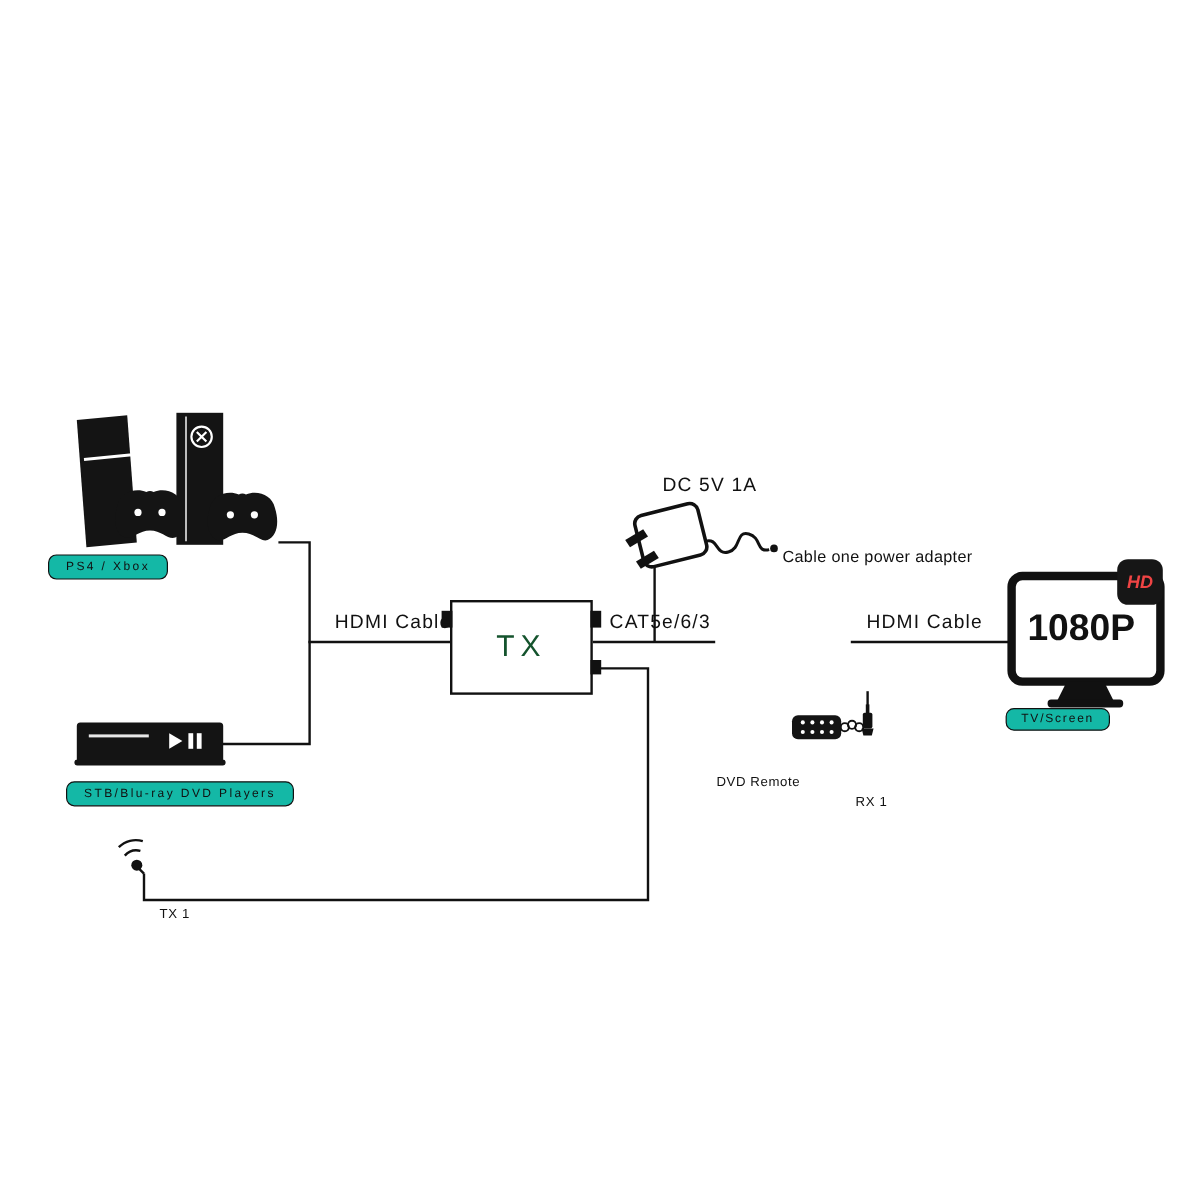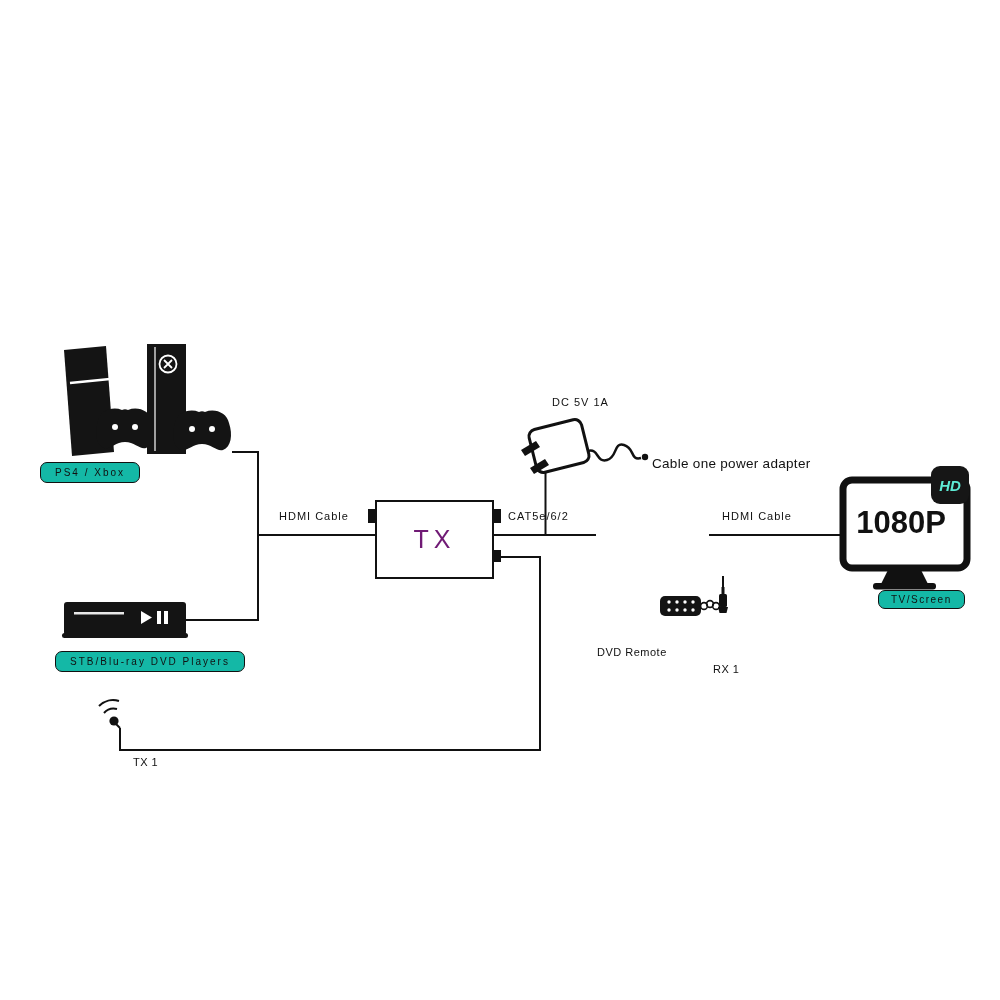--- a/index.html
+++ b/index.html
@@ -10,34 +10,34 @@
   .tag {
     position:absolute; z-index:3;
     border:1.6px solid #111; border-radius:7px;
     padding:4px 14px; font-size:10px; letter-spacing:2px;
     background:#14b8a6; white-space:nowrap; color:#111;
   }
   .unit {
     position:absolute; z-index:2;
     width:115px; height:75px; border:2px solid #111; background:#fff;
     display:flex; align-items:center; justify-content:center;
-    font-size:25px; letter-spacing:5px; color:#701a75;
+    font-size:25px; letter-spacing:5px; color:#14532d;
   }
   .nub { position:absolute; background:#111; width:9px; height:14px; }
   .txt { position:absolute; z-index:3; white-space:nowrap; color:#111; }
-  .cable-label { font-size:11px; letter-spacing:1px; }
+  .cable-label { font-size:16px; letter-spacing:1px; }
   .small-label { font-size:11px; letter-spacing:0.5px;margin-top:46px; }
   .note-label { font-size:13.5px; letter-spacing:0.3px; }
   .tv-res {
     position:absolute; z-index:3; left:845px; top:505px; width:112px;
     text-align:center; font-size:31px; font-weight:bold; letter-spacing:0;
   }
   .hd-badge {
     position:absolute; z-index:4; left:931px; top:466px; width:38px; height:38px;
-    background:#161616; border-radius:9px; color:#5eead4;
+    background:#161616; border-radius:9px; color:#ef4444;
     display:flex; align-items:center; justify-content:center;
     font-weight:bold; font-style:italic; font-size:15px;
   }
 </style>
 </head>
 <body>
 
 <div class="stage">
 
   <svg class="canvas" width="1000" height="1000" viewBox="0 0 1000 1000">
@@ -123,32 +123,32 @@
     <g>
       <circle cx="114" cy="721" r="4.6" fill="#111"></circle>
       <path d="M116,724 L120,728" stroke="#111" stroke-width="2" fill="none"></path>
       <path d="M104,713 A13 13 0 0 1 117,709" fill="none" stroke="#111" stroke-width="2"></path>
       <path d="M99,706 A20 20 0 0 1 119,701" fill="none" stroke="#111" stroke-width="2"></path>
     </g>
   </svg>
 
   <div class="tag" style="left:40px; top:462px;">PS4 / Xbox</div>
   <div class="tag" style="left:55px; top:651px;">STB/Blu-ray DVD Players</div>
-  <div class="tag" style="left:838px; top:590px; letter-spacing:1.5px; padding:3px 12px;margin-left:40px;">TV/Screen</div>
+  <div class="tag" style="left:838px; top:590px; letter-spacing:1.5px; padding:3px 12px;">TV/Screen</div>
 
   <div class="unit" style="left:375px; top:500px;">
     <span>TX</span>
     <span class="nub" style="left:-9px; top:7px;"></span>
     <span class="nub" style="right:-9px; top:7px;"></span>
     <span class="nub" style="right:-9px; top:48px; height:12px;"></span>
   </div>
 
 
   <div class="txt cable-label" style="left:279px; top:510px;">HDMI Cable</div>
-  <div class="txt cable-label" style="left:508px; top:510px;">CAT5e/6/2</div>
+  <div class="txt cable-label" style="left:508px; top:510px;">CAT5e/6/3</div>
   <div class="txt cable-label" style="left:722px; top:510px;">HDMI Cable</div>
   <div class="txt cable-label" style="left:552px; top:396px;">DC 5V 1A</div>
   <div class="txt note-label" style="left:652px; top:456px;">Cable one power adapter</div>
   <div class="txt small-label" style="left:597px; top:600px;">DVD Remote</div>
   <div class="txt small-label" style="left:713px; top:617px;">RX 1</div>
   <div class="txt small-label" style="left:133px; top:710px;text-align:right;">TX 1</div>
 
   <div class="tv-res">1080P</div>
   <div class="hd-badge">HD</div>
 

